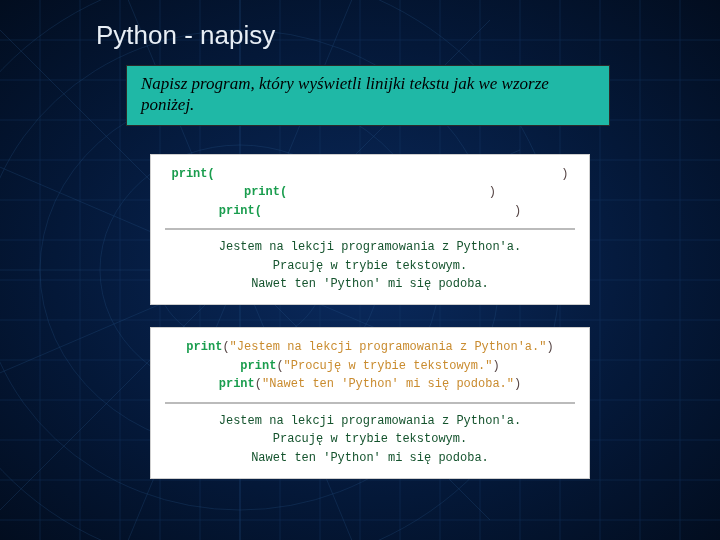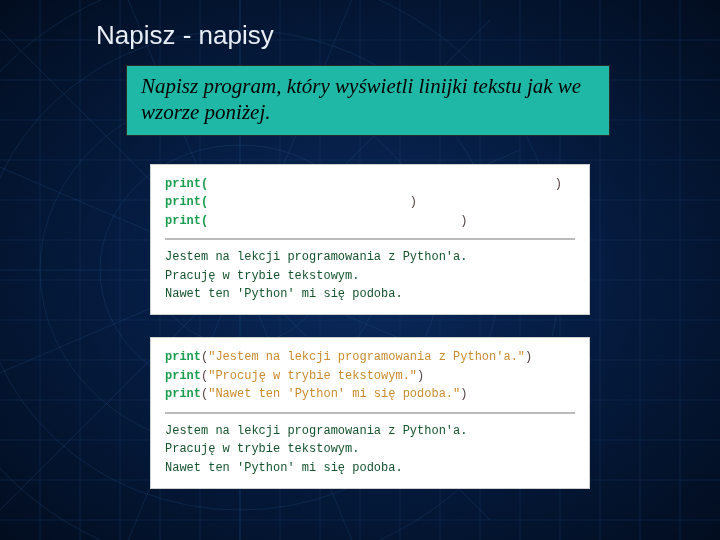--- a/index.html
+++ b/index.html
@@ -32,35 +32,36 @@
     background: #1fb8a6;
     border: 1px solid #2a2a2a;
     padding: 7px 14px 9px 14px;
     margin-left: 36px;
     margin-right: 20px;
     margin-bottom: 28px;
   }
   .task-box p {
     font-style: italic;
     font-family: Georgia, 'Times New Roman', serif;
-    font-size: 21px;
+    font-size: 17px;
     color: #000;
     line-height: 1.25;
   }
   .code-block {
     background: #fff;
     border: 1px solid #cfcfcf;
     margin-left: 60px;
     margin-right: 40px;
     margin-bottom: 22px;
     padding: 10px 14px;
     font-family: 'Courier New', monospace;
     font-size: 12px;
     line-height: 1.55;
     color: #544;
+    text-align: center;
   }
   .code-block .divider {
     border: none;
     border-top: 2px solid #bbb;
     margin: 8px 0;
   }
   .kw { color: #1a9d4e; font-weight: bold; }
   .str { color: #c98b2e; }
   .out { color: #14532d; }
   .obscured { color: #fff; }
@@ -87,21 +88,21 @@
       <path d="M490 20 Q240 270 -10 520"></path>
       <path d="M120 -20 Q240 270 360 560"></path>
       <path d="M360 -20 Q240 270 120 560"></path>
       <path d="M-40 150 Q240 270 520 390"></path>
       <path d="M520 150 Q240 270 -40 390"></path>
     </g>
   </svg>
 </div>
 
 <div class="content">
-  <h1 class="title">Napisz - napisy</h1>
+  <h1 class="title">Python - napisy</h1>
 
   <div class="task-box">
     <p>Napisz program, który wyświetli linijki tekstu jak we wzorze poniżej.</p>
   </div>
 
   <div class="code-block">
     <div><span class="kw">print(</span><span class="obscured pad">&nbsp;&nbsp;&nbsp;&nbsp;&nbsp;&nbsp;&nbsp;&nbsp;&nbsp;&nbsp;&nbsp;&nbsp;&nbsp;&nbsp;&nbsp;&nbsp;&nbsp;&nbsp;&nbsp;&nbsp;&nbsp;&nbsp;&nbsp;&nbsp;&nbsp;&nbsp;&nbsp;&nbsp;&nbsp;&nbsp;&nbsp;&nbsp;&nbsp;&nbsp;&nbsp;&nbsp;&nbsp;&nbsp;&nbsp;&nbsp;&nbsp;&nbsp;&nbsp;&nbsp;&nbsp;</span>)</div>
     <div><span class="kw">print(</span><span class="obscured">&nbsp;&nbsp;&nbsp;&nbsp;&nbsp;&nbsp;&nbsp;&nbsp;&nbsp;&nbsp;&nbsp;&nbsp;&nbsp;&nbsp;&nbsp;&nbsp;&nbsp;&nbsp;&nbsp;&nbsp;&nbsp;&nbsp;&nbsp;&nbsp;&nbsp;&nbsp;&nbsp;&nbsp;</span>)</div>
     <div><span class="kw">print(</span><span class="obscured">&nbsp;&nbsp;&nbsp;&nbsp;&nbsp;&nbsp;&nbsp;&nbsp;&nbsp;&nbsp;&nbsp;&nbsp;&nbsp;&nbsp;&nbsp;&nbsp;&nbsp;&nbsp;&nbsp;&nbsp;&nbsp;&nbsp;&nbsp;&nbsp;&nbsp;&nbsp;&nbsp;&nbsp;&nbsp;&nbsp;&nbsp;&nbsp;&nbsp;&nbsp;&nbsp;</span>)</div>
     <hr class="divider">

